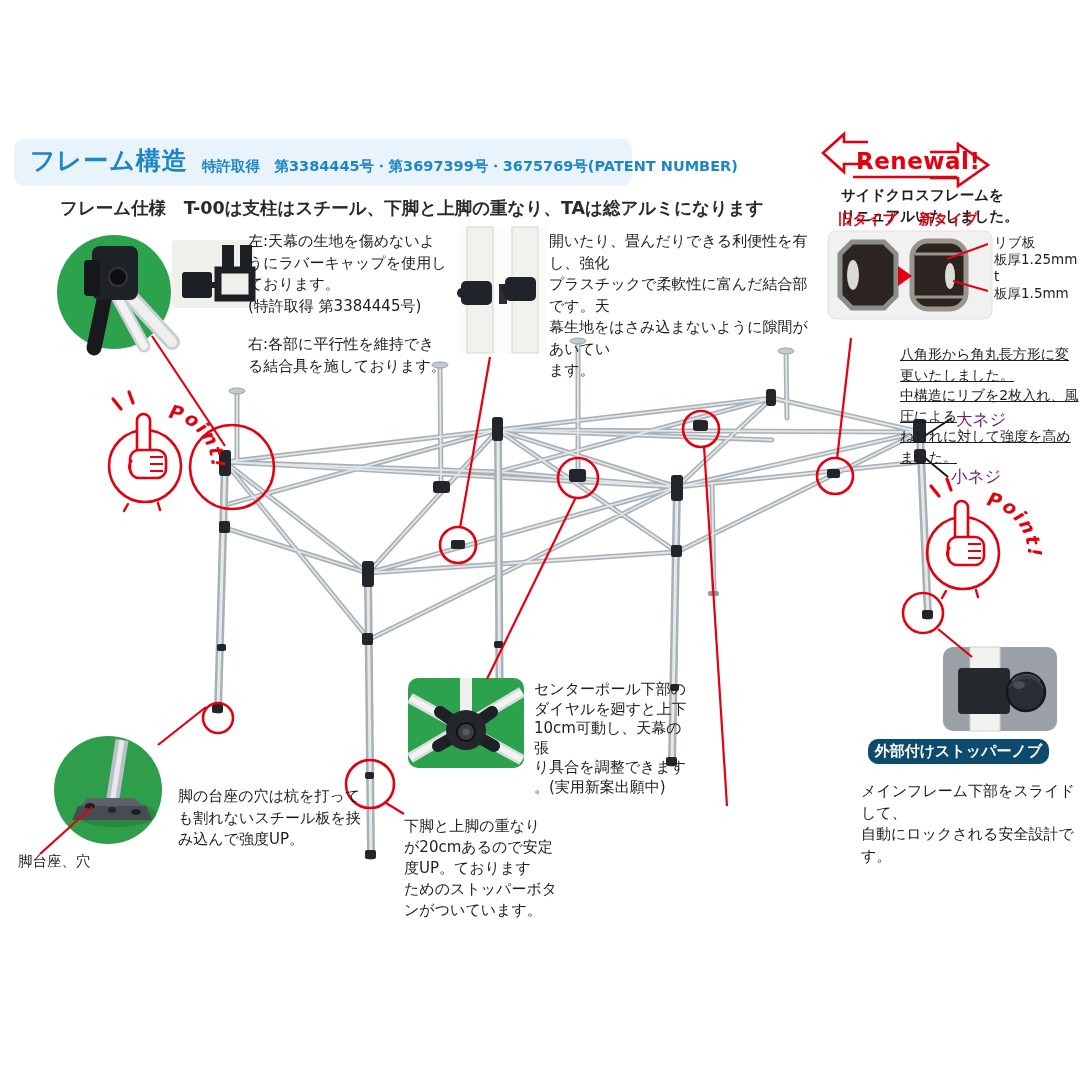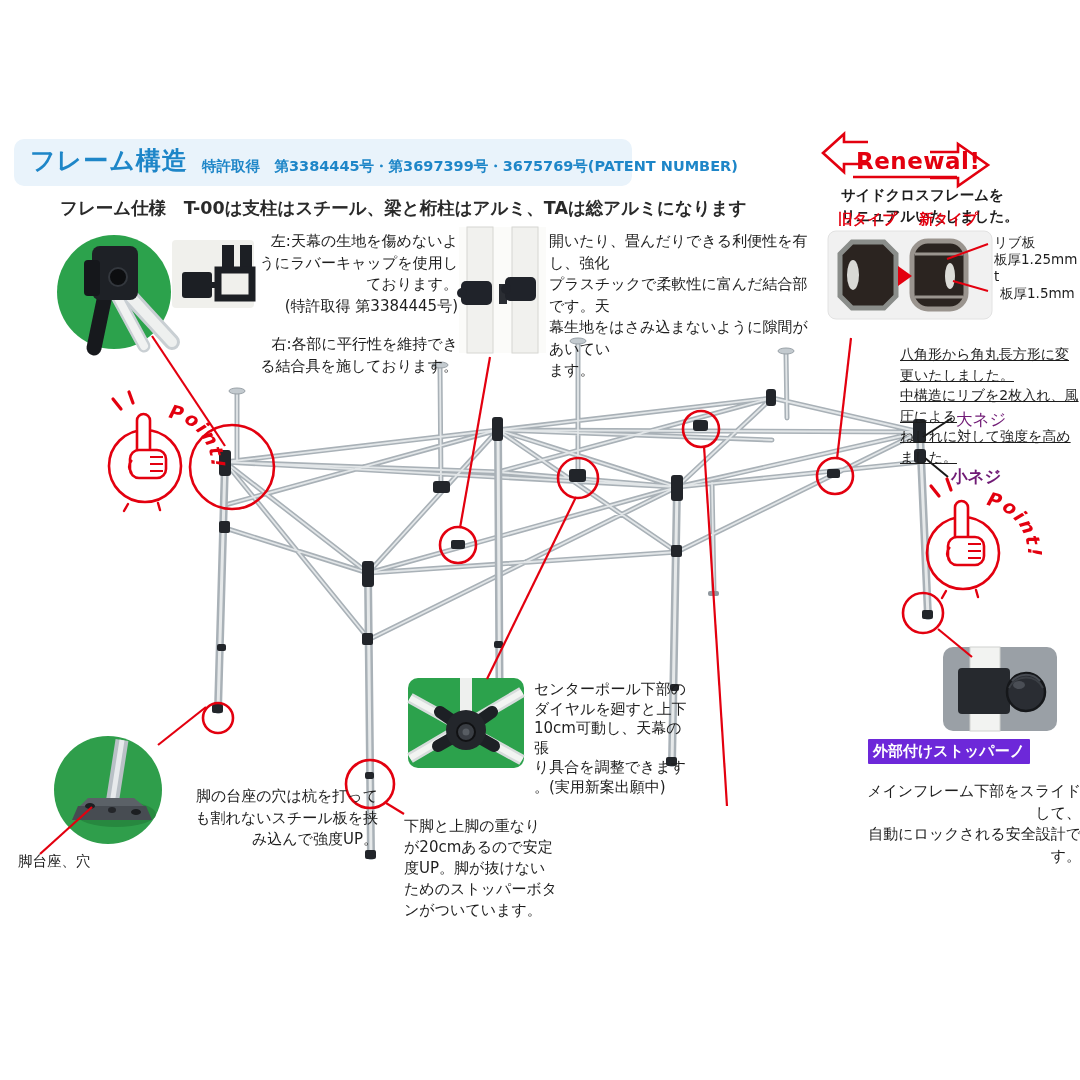--- a/index.html
+++ b/index.html
@@ -6,39 +6,39 @@
   body{width:1080px;height:1080px;position:relative;background:#ffffff;
        font-family:"DejaVu Sans","Liberation Sans",sans-serif;color:#1d1d1d;overflow:hidden;}
   #stage{position:absolute;left:0;top:0;width:1080px;height:1080px;}
   svg{position:absolute;left:0;top:0;}
   .t{position:absolute;white-space:pre-line;line-height:1.45;}
   .header-bar{position:absolute;left:14px;top:139px;width:618px;height:47px;
       border-radius:10px;background:#e9f3fb;}
   .page-title{left:30px;top:143px;font-size:25px;font-weight:bold;color:#1e86c8;letter-spacing:1px;}
   .patent{left:202px;top:156px;font-size:14.5px;font-weight:600;color:#1e86c8;}
   .subtitle{left:60px;top:196px;font-size:17.5px;font-weight:bold;color:#2a2a2a;}
-  .small-note{font-size:15px;line-height:21.5px;text-align:right;}
+  .small-note{font-size:15px;line-height:21.5px;}
   .hinge-note{left:549px;top:231px;width:270px;font-size:15px;line-height:21.5px;}
   .rubber-left{left:248px;top:231px;width:210px;}
   .rubber-right{left:248px;top:334px;width:210px;}
   .renewal-intro{left:841px;top:185px;font-size:14.5px;line-height:21px;font-weight:bold;}
   .type-label{position:absolute;top:210px;font-size:14.5px;font-weight:bold;color:#e3000f;}
   .old-type{left:838px;} .new-type{left:919px;}
   .rib-label{left:994px;top:234px;font-size:13.5px;line-height:17px;}
-  .thick-label{left:994px;top:284px;font-size:13.5px;margin-left:6px;}
+  .thick-label{left:994px;top:284px;font-size:13.5px;}
   .hakkaku{left:900px;top:344px;font-size:14px;line-height:20.5px;text-decoration:underline;}
   .screw{font-size:16.5px;color:#701a75;}
-  .screw-large{left:956px;top:408px;} .screw-small{left:951px;top:465px;font-weight:bold;}
+  .screw-large{left:956px;top:408px;} .screw-small{left:951px;top:465px;}
   .foot-note{left:178px;top:786px;width:200px;}
   .foot-label{left:18px;top:851px;font-size:14.5px;}
   .centerpole-note{left:534px;top:680px;width:160px;font-size:15px;line-height:19.5px;}
   .legoverlap-note{left:404px;top:816px;width:170px;font-size:15px;line-height:21px;}
   .autopeak-note{left:588px;top:816px;width:330px;}
-  .stopper-banner{position:absolute;left:868px;top:739px;width:162px;height:25px;background:#6d28d9;
-      color:#fff;font-weight:bold;font-size:15px;text-align:center;line-height:25px;border-radius:1px;}
+  .stopper-banner{position:absolute;left:868px;top:739px;width:181px;height:25px;background:#0c4a6e;
+      color:#fff;font-weight:bold;font-size:15px;text-align:center;line-height:25px;border-radius:10px;}
   .stopper-desc{left:861px;top:769px;width:220px;margin-top:12px;}
   .pt-text{font-size:19px;font-weight:bold;font-style:italic;fill:#e3000f;letter-spacing:1.5px;}
   .renewal-word{font-size:23px;font-weight:600;fill:#e3000f;letter-spacing:0.5px;}
 </style>
 </head>
 <body>
 
 <div id="stage">
 
 <svg width="1080" height="1080" viewBox="0 0 1080 1080">
@@ -260,21 +260,21 @@
     <path d="M946 591 l-4 7 M976 590 l2 7" stroke-width="2.4" stroke-linecap="round"></path>
   </g>
   <text class="pt-text">
     <textPath href="#ptArcR">Point!</textPath>
   </text>
 </svg>
 
 <div class="header-bar"></div>
 <div class="t page-title">フレーム構造</div>
 <div class="t patent">特許取得　第3384445号・第3697399号・3675769号(PATENT NUMBER)</div>
-<div class="t subtitle">フレーム仕様　T-00は支柱はスチール、梁と桁柱はアルミ、TAは総アルミになります</div>
+<div class="t subtitle">フレーム仕様　T-00は支柱はスチール、下脚と上脚の重なり、TAは総アルミになります</div>
 
 <div class="t rubber-left small-note">左:天幕の生地を傷めないよ
 うにラバーキャップを使用し
 ております。
 (特許取得 第3384445号)</div>
 <div class="t rubber-right small-note">右:各部に平行性を維持でき
 る結合具を施しております。</div>
 
 <div class="t hinge-note">開いたり、畳んだりできる利便性を有し、強化
 プラスチックで柔軟性に富んだ結合部です。天
@@ -300,21 +300,21 @@
 み込んで強度UP。</div>
 <div class="t foot-label">脚台座、穴</div>
 
 <div class="t centerpole-note">センターポール下部の
 ダイヤルを廻すと上下
 10cm可動し、天幕の張
 り具合を調整できます
 。(実用新案出願中)</div>
 <div class="t legoverlap-note">下脚と上脚の重なり
 が20cmあるので安定
-度UP。脚が抜けない
+度UP。ております
 ためのストッパーボタ
 ンがついています。</div>
 
 <div class="stopper-banner">外部付けストッパーノブ式</div>
 <div class="t stopper-desc small-note">メインフレーム下部をスライドして、
 自動にロックされる安全設計です。</div>
 
 </div>
 
 </body></html>

